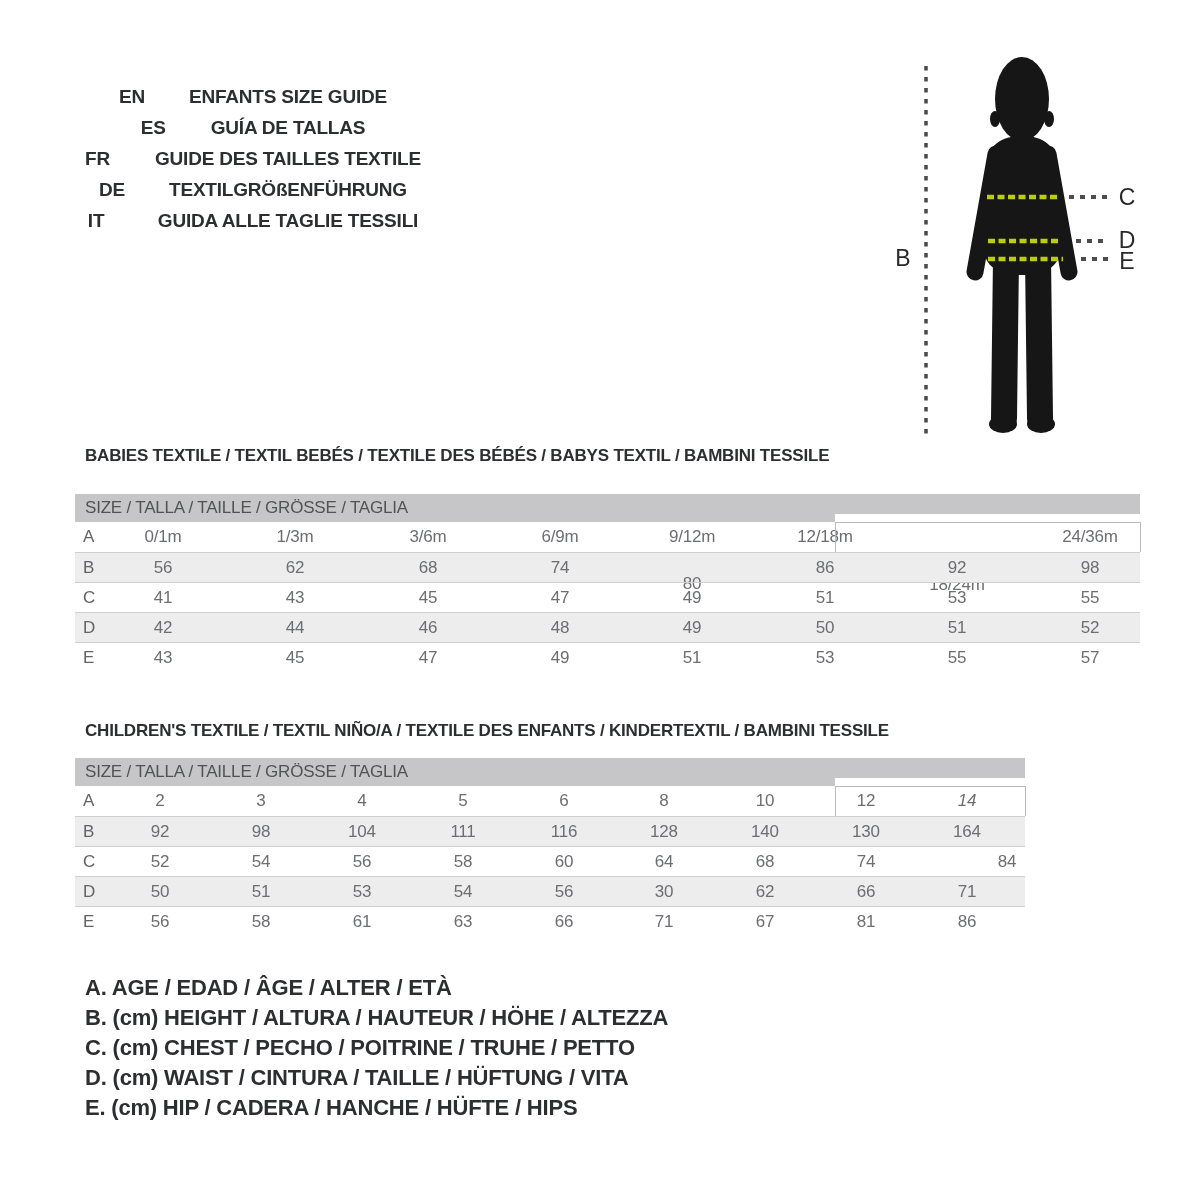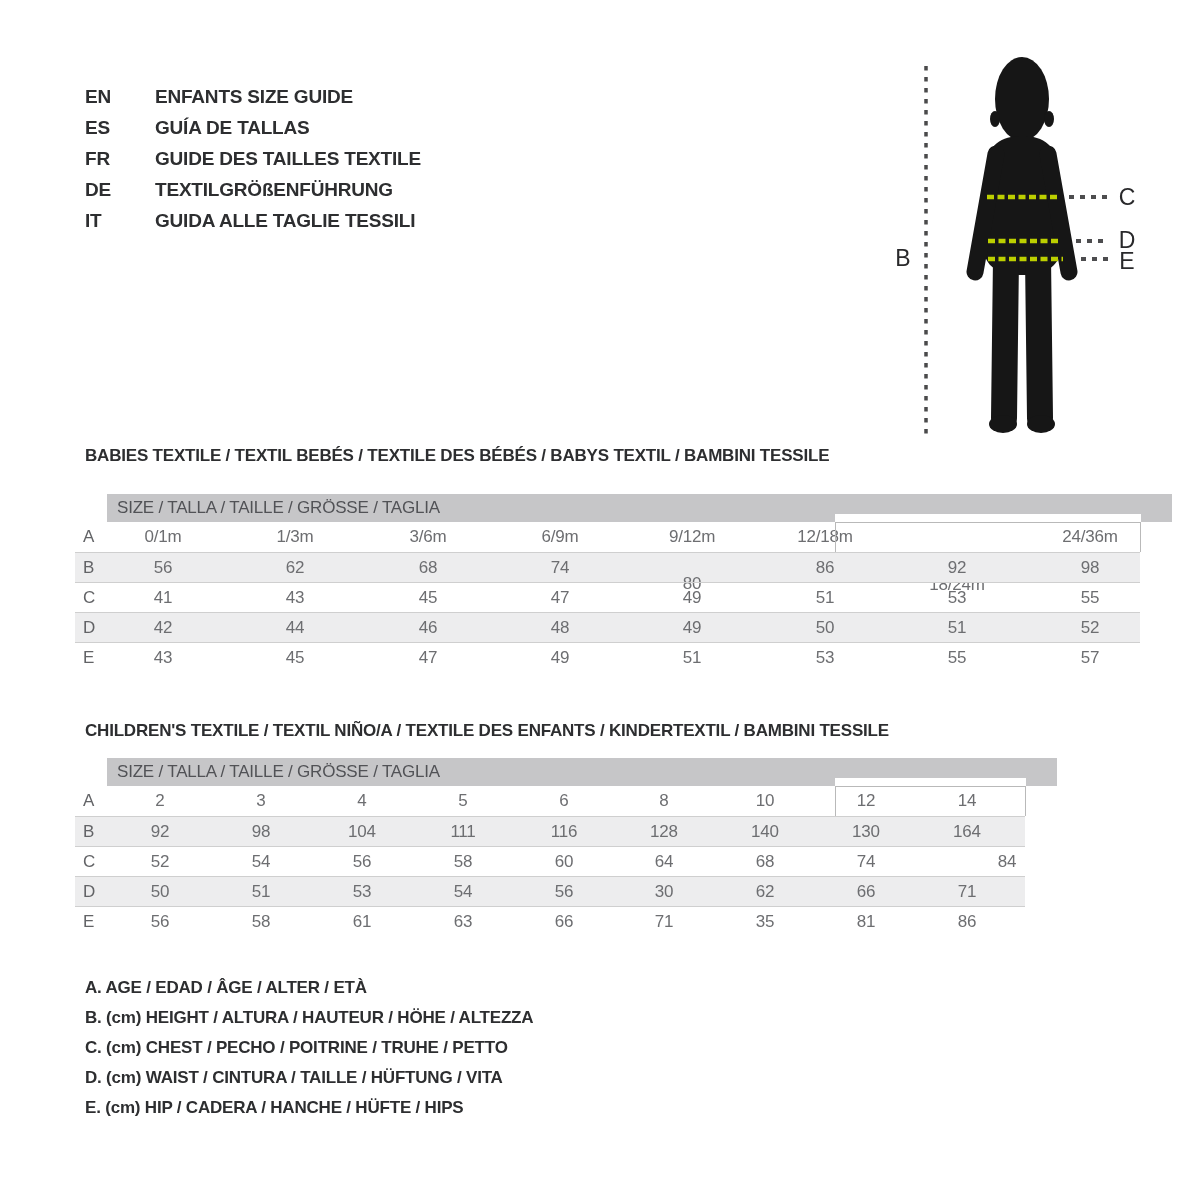--- a/index.html
+++ b/index.html
@@ -2,51 +2,51 @@
 <html><head>
 <meta charset="utf-8">
 <style>
   html,body{margin:0;padding:0;background:#fff;}
   .page{
     position:relative;width:1200px;height:1200px;background:#ffffff;overflow:hidden;
     font-family:"Liberation Sans",sans-serif;
   }
   
   .lang-block{position:absolute;left:85px;top:81px;}
-  .lang-row{display:flex;height:31px;align-items:center;}
+  .lang-row{display:flex;height:31px;align-items:center;justify-content:center;}
   .lang-code{width:70px;font-size:19px;font-weight:700;color:#2d2e30;letter-spacing:-0.2px;}
   .lang-label{font-size:19px;font-weight:700;color:#2d2e30;letter-spacing:-0.2px;white-space:nowrap;}
   
   .figure-svg{position:absolute;left:0;top:0;}
   
   .section-title{
     position:absolute;left:85px;font-size:17px;font-weight:700;color:#2d2e30;
     letter-spacing:-0.2px;white-space:nowrap;height:20px;line-height:20px;
   }
   .t-header{
     position:absolute;left:75px;height:28px;background:#c6c6c8;
     font-size:17px;color:#515256;line-height:28px;padding-left:10px;
-    box-sizing:border-box;letter-spacing:-0.2px;margin-left:32px;
+    box-sizing:border-box;letter-spacing:-0.2px;
   }
   .t-row{position:absolute;left:75px;height:30px;box-sizing:border-box;}
   .t-row.stripe{background:#ededee;}
   .t-row.lined{border-top:1px solid #cfcfcf;}
   .t-cell,.t-label{
     position:absolute;top:0;height:100%;display:flex;align-items:center;justify-content:center;
     font-size:17px;color:#6d6e71;letter-spacing:-0.2px;white-space:nowrap;
   }
   .t-label{justify-content:flex-start;color:#626366;}
   .hl-erase{position:absolute;background:#ffffff;}
   .hl-box{
     position:absolute;border:1px solid #b9b9b9;border-bottom:none;
     box-sizing:border-box;background:transparent;
   }
   
   .legend{position:absolute;left:85px;top:973px;}
-  .legend-line{height:30px;line-height:30px;font-size:17px;font-weight:700;color:#2d2e30;
+  .legend-line{height:30px;line-height:30px;font-size:22px;font-weight:700;color:#2d2e30;
     letter-spacing:-0.2px;white-space:nowrap;}
 </style>
 </head>
 <body>
 
 <div class="page">
 
   <div class="lang-block">
     <div class="lang-row">
       <span class="lang-code">EN</span>
@@ -170,21 +170,21 @@
       <div class="t-row" style="top: 786px; width: 950px;">
         <span class="t-label" style="left: 8px; width: 40px;">A</span>
         <span class="t-cell" style="left: 35px; width: 100px;">2</span>
         <span class="t-cell" style="left: 136px; width: 100px;">3</span>
         <span class="t-cell" style="left: 237px; width: 100px;">4</span>
         <span class="t-cell" style="left: 338px; width: 100px;">5</span>
         <span class="t-cell" style="left: 439px; width: 100px;">6</span>
         <span class="t-cell" style="left: 539px; width: 100px;">8</span>
         <span class="t-cell" style="left: 640px; width: 100px;">10</span>
         <span class="t-cell" style="left: 741px; width: 100px;">12</span>
-        <span class="t-cell" style="left: 842px; width: 100px;">14</span>
+        <span class="t-cell" style="left: 842px; width: 100px; font-style: italic;">14</span>
       </div>
       <div class="t-row stripe lined" style="top: 816px; width: 950px;">
         <span class="t-label" style="left: 8px; width: 40px;">B</span>
         <span class="t-cell" style="left: 35px; width: 100px;">92</span>
         <span class="t-cell" style="left: 136px; width: 100px;">98</span>
         <span class="t-cell" style="left: 237px; width: 100px;">104</span>
         <span class="t-cell" style="left: 338px; width: 100px;">111</span>
         <span class="t-cell" style="left: 439px; width: 100px;">116</span>
         <span class="t-cell" style="left: 539px; width: 100px;">128</span>
         <span class="t-cell" style="left: 640px; width: 100px;">140</span>
@@ -216,21 +216,21 @@
         <span class="t-cell" style="left: 842px; width: 100px;">71</span>
       </div>
       <div class="t-row lined" style="top: 906px; width: 950px;">
         <span class="t-label" style="left: 8px; width: 40px;">E</span>
         <span class="t-cell" style="left: 35px; width: 100px;">56</span>
         <span class="t-cell" style="left: 136px; width: 100px;">58</span>
         <span class="t-cell" style="left: 237px; width: 100px;">61</span>
         <span class="t-cell" style="left: 338px; width: 100px;">63</span>
         <span class="t-cell" style="left: 439px; width: 100px;">66</span>
         <span class="t-cell" style="left: 539px; width: 100px;">71</span>
-        <span class="t-cell" style="left: 640px; width: 100px;">35</span>
+        <span class="t-cell" style="left: 640px; width: 100px;">67</span>
         <span class="t-cell" style="left: 741px; width: 100px;">81</span>
         <span class="t-cell" style="left: 842px; width: 100px;">86</span>
       </div>
     </div>
   <div class="hl-erase" style="left:835px;top:778px;width:191px;height:8px;"></div>
   <div class="hl-box" style="left:835px;top:786px;width:191px;height:30px;"></div>
 
   <div class="legend">
     <div class="legend-line">A. AGE / EDAD / ÂGE / ALTER / ETÀ</div>
     <div class="legend-line">B. (cm) HEIGHT / ALTURA / HAUTEUR / HÖHE / ALTEZZA</div>

